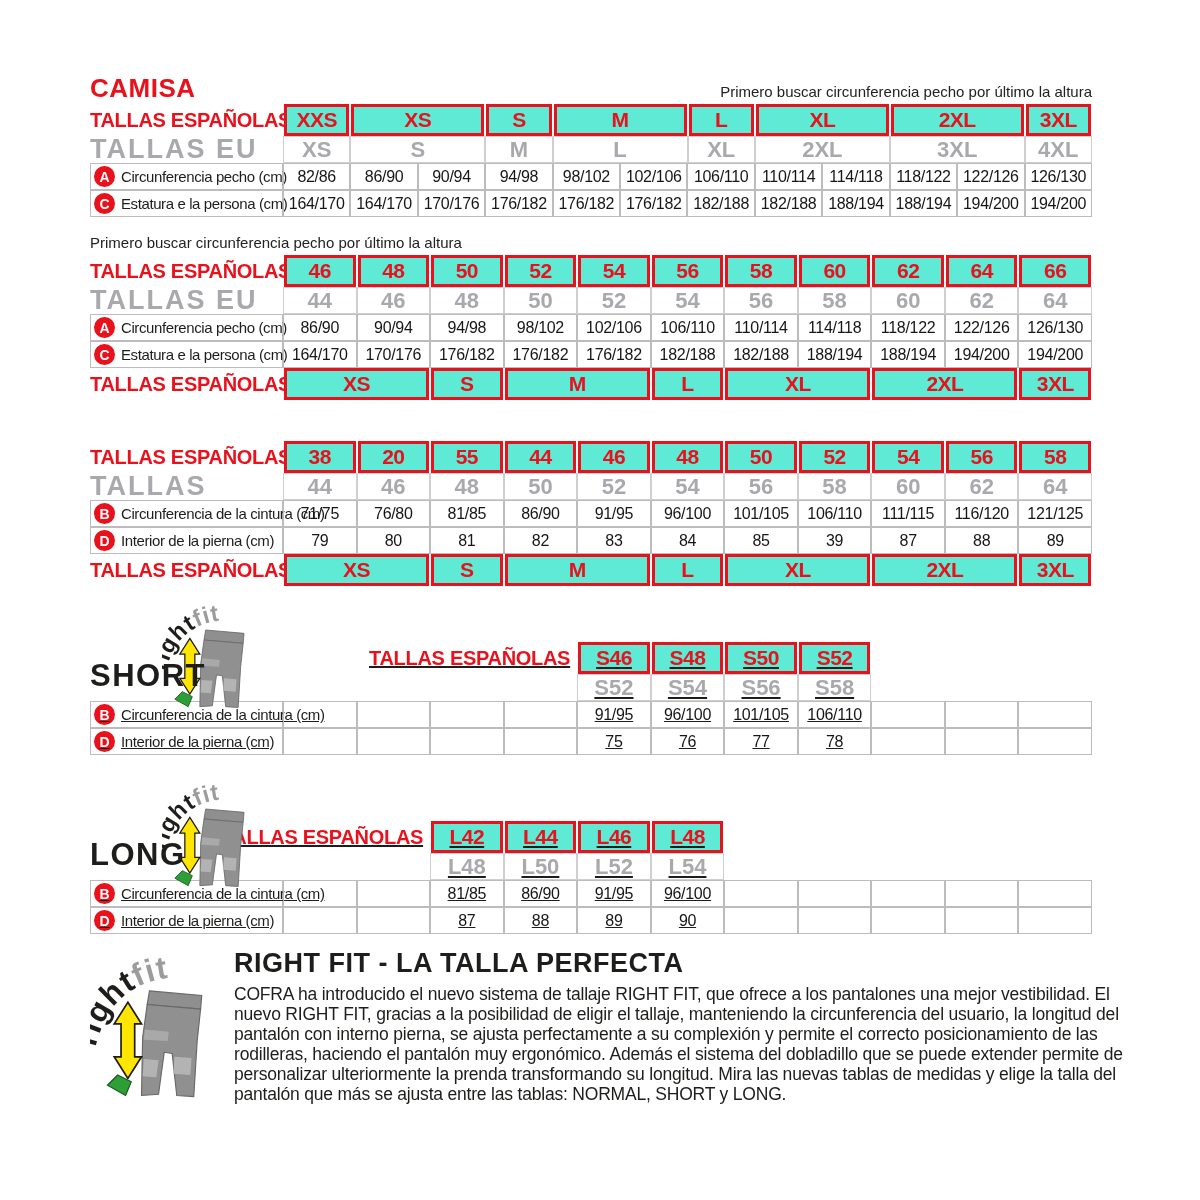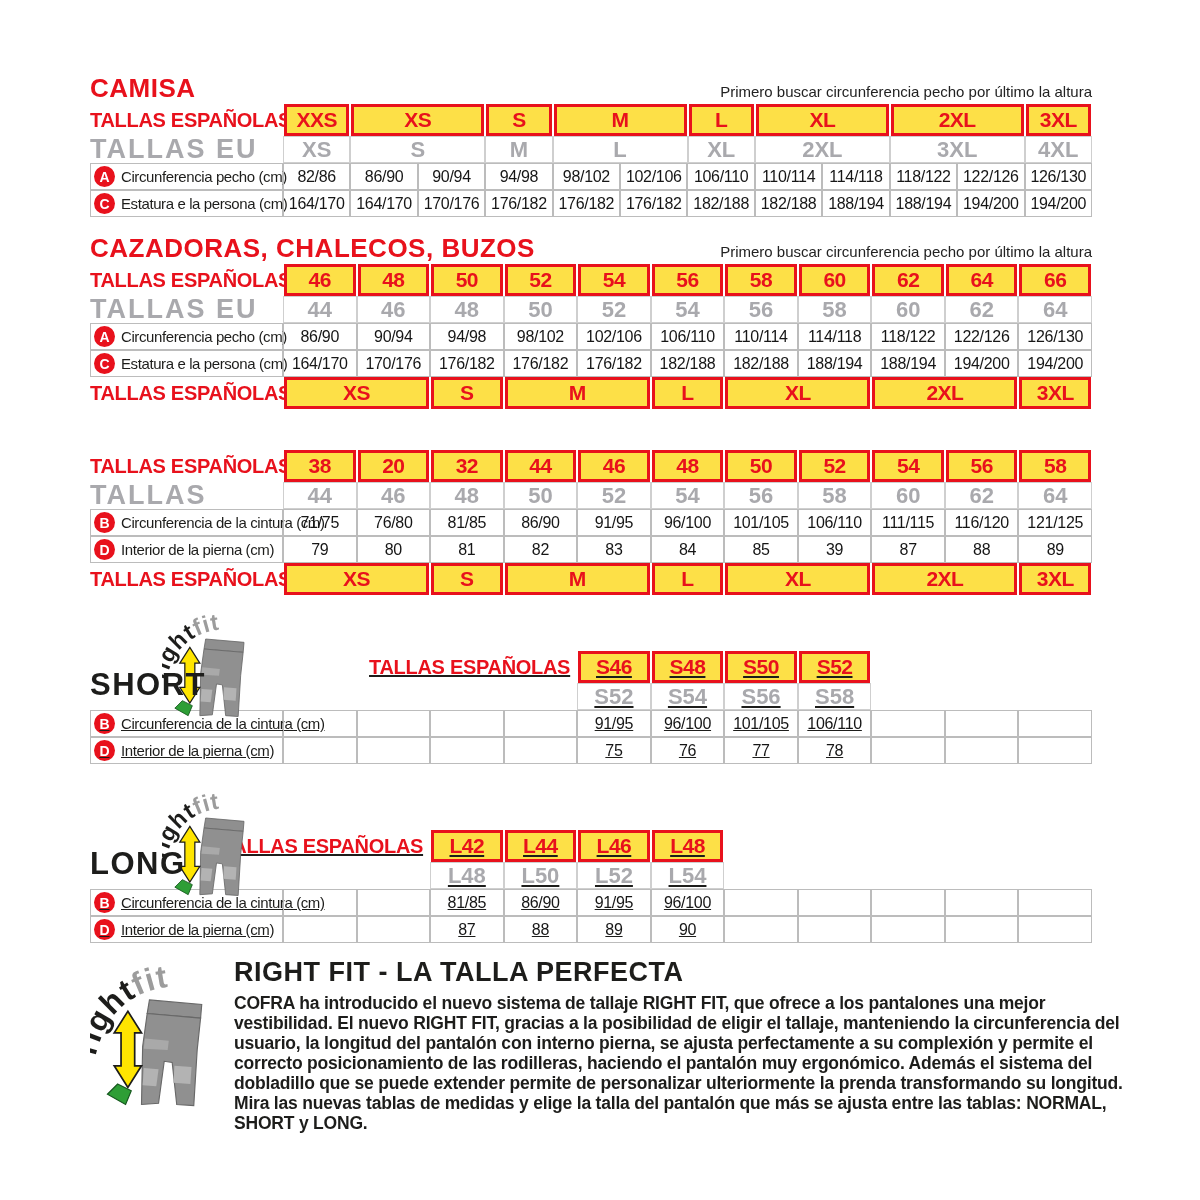--- a/index.html
+++ b/index.html
@@ -12,36 +12,36 @@
   body{font-family:"Liberation Sans",sans-serif;color:var(--black);}
   .page{width:1200px;height:1200px;box-sizing:border-box;padding:75px 18px 0 90px;position:relative;overflow:hidden;background:#fff;}
   .sec{width:1002px;}
   .sec-head{display:flex;justify-content:space-between;align-items:flex-end;margin-bottom:3px;}
   .title{color:var(--red);font-size:26px;font-weight:bold;margin:0;letter-spacing:0.5px;line-height:1;}
   .note{font-size:15px;color:#222;line-height:1;padding-bottom:2px;}
   .grid{display:grid;}
   .g12{grid-template-columns:193px repeat(12,1fr);}
   .g11{grid-template-columns:193px repeat(11,1fr);}
   .red-label{color:var(--red);font-weight:bold;font-size:20px;text-align:right;padding-right:7px;align-self:center;letter-spacing:-0.3px;white-space:nowrap;}
-  .red-box{border:3px solid var(--red);color:var(--red);font-weight:bold;font-size:21px;text-align:center;margin:0 1px;height:32px;box-sizing:border-box;display:flex;align-items:center;justify-content:center;background:#fde047;letter-spacing:-0.5px;}
+  .red-box{border:3px solid var(--red);color:var(--red);font-weight:bold;font-size:21px;text-align:center;margin:0 1px;height:32px;box-sizing:border-box;display:flex;align-items:center;justify-content:center;background:#5eead4;letter-spacing:-0.5px;}
   .gray-label{color:var(--gray);font-weight:bold;font-size:27px;letter-spacing:2px;align-self:center;line-height:1;white-space:nowrap;}
   .gray-cell{border:1px solid #cfcfcf;color:var(--gray);font-weight:bold;font-size:22px;height:27px;box-sizing:border-box;display:flex;align-items:center;justify-content:center;}
   .data-cell{border:1px solid var(--border);font-size:16px;color:#161616;height:27px;box-sizing:border-box;display:flex;align-items:center;justify-content:center;letter-spacing:-0.3px;}
   .row-label-cell{border:1px solid var(--border);box-sizing:border-box;display:flex;align-items:center;gap:6px;padding-left:3px;height:27px;}
   .row-label-text{font-size:15px;letter-spacing:-0.4px;white-space:nowrap;}
   .badge{width:21px;height:21px;min-width:21px;border-radius:50%;background:var(--red);color:#fff;font-weight:bold;font-size:14px;display:flex;align-items:center;justify-content:center;}
   .mt1{margin-top:18px;} .mt2{margin-top:38px;} .mt3{margin-top:22px;} .mt4{margin-top:32px;} .mt5{margin-top:12px;}
   .rf-sec{position:relative;padding-top:34px;text-decoration:underline;}
   .rf-logo-small{position:absolute;left:72px;top:-8px;width:94px;height:110px;}
   .rf-word{position:absolute;left:0;top:52px;font-size:31px;font-weight:bold;letter-spacing:1.5px;color:var(--black);line-height:1;}
   .rf-info{display:flex;gap:16px;align-items:flex-start;width:1060px;}
   .rf-logo-big{width:128px;height:150px;flex:0 0 auto;margin-top:4px;}
   .rf-text{flex:1;}
   .rf-heading{font-size:27px;font-weight:bold;margin:4px 0 8px 0;letter-spacing:0.5px;color:var(--black);line-height:1;}
-  .rf-paragraph{font-size:17.5px;line-height:1.14;margin:0;color:var(--black);letter-spacing:-0.2px;width:892px;font-weight:bold;}
+  .rf-paragraph{font-size:17.5px;line-height:1.14;margin:0;color:var(--black);letter-spacing:-0.2px;width:892px;}
   svg text{font-family:"Liberation Sans",sans-serif;}
 </style>
 </head>
 <body>
 
 <svg width="0" height="0" style="position:absolute" aria-hidden="true">
   <defs>
     <g id="rf-logo">
       <path id="rf-arc" d="M4,88 Q20,12 108,26" fill="none"></path>
       <text font-size="28" font-weight="bold" letter-spacing="1">
@@ -124,21 +124,20 @@
           <div class="data-cell">188/194</div>
           <div class="data-cell">188/194</div>
           <div class="data-cell">194/200</div>
           <div class="data-cell">194/200</div>
         </div>
       </div>
   </section>
 
   <section class="sec mt1">
     <div class="sec-head">
-      <h2 class="title">CAZADORAS, CHALECOS, BUZOS</h2>
       <div class="note">Primero buscar circunferencia pecho por último la altura</div>
     </div>
     <div id="tbl-cazadoras">
         <div class="grid g11">
           <div class="red-label">TALLAS ESPAÑOLAS</div>
           <div class="red-box" style="grid-column: span 1;">46</div>
           <div class="red-box" style="grid-column: span 1;">48</div>
           <div class="red-box" style="grid-column: span 1;">50</div>
           <div class="red-box" style="grid-column: span 1;">52</div>
           <div class="red-box" style="grid-column: span 1;">54</div>
@@ -211,21 +210,21 @@
   </section>
 
   <section class="sec mt2">
     <div class="sec-head">
     </div>
     <div id="tbl-pantalones">
         <div class="grid g11">
           <div class="red-label">TALLAS ESPAÑOLAS</div>
           <div class="red-box" style="grid-column: span 1;">38</div>
           <div class="red-box" style="grid-column: span 1;">20</div>
-          <div class="red-box" style="grid-column: span 1;">32</div>
+          <div class="red-box" style="grid-column: span 1;">55</div>
           <div class="red-box" style="grid-column: span 1;">44</div>
           <div class="red-box" style="grid-column: span 1;">46</div>
           <div class="red-box" style="grid-column: span 1;">48</div>
           <div class="red-box" style="grid-column: span 1;">50</div>
           <div class="red-box" style="grid-column: span 1;">52</div>
           <div class="red-box" style="grid-column: span 1;">54</div>
           <div class="red-box" style="grid-column: span 1;">56</div>
           <div class="red-box" style="grid-column: span 1;">58</div>
         </div>
         <div class="grid g11">

